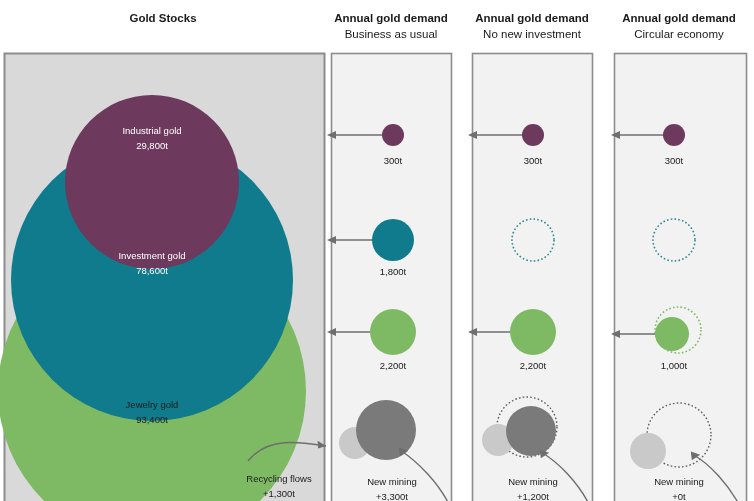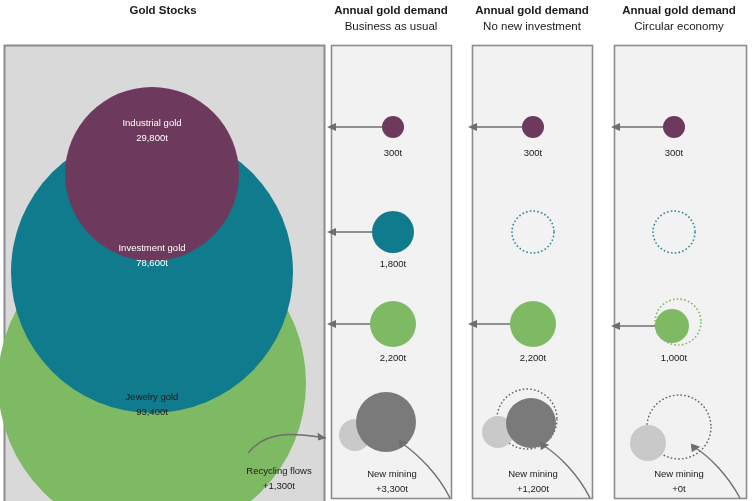--- a/index.html
+++ b/index.html
@@ -3,21 +3,21 @@
 <meta charset="utf-8">
 <style>
   html,body{margin:0;padding:0;}
   body{
     width:754px;height:501px;
     background:#ffffff;
     font-family:"Liberation Sans", sans-serif;
     overflow:hidden;
     position:relative;
   }
-  #stage{position:absolute;left:0;top:4px;width:754px;height:364px;text-align:center;}
+  #stage{position:absolute;left:0;top:12px;width:754px;height:364px;text-align:center;}
   svg#fig{display:block;width:754px;height:501px;}
   .ttl{font-family:"Liberation Sans",sans-serif;font-size:11.5px;font-weight:bold;fill:#1a1a1a;text-anchor:middle;}
   .sub{font-family:"Liberation Sans",sans-serif;font-size:11.5px;font-weight:normal;fill:#1a1a1a;text-anchor:middle;}
   .lblw{font-family:"Liberation Sans",sans-serif;font-size:9.5px;fill:#ffffff;text-anchor:middle;}
   .lblb{font-family:"Liberation Sans",sans-serif;font-size:9.5px;fill:#1a1a1a;text-anchor:middle;}
 </style>
 </head>
 <body>
 
 <div id="stage">

